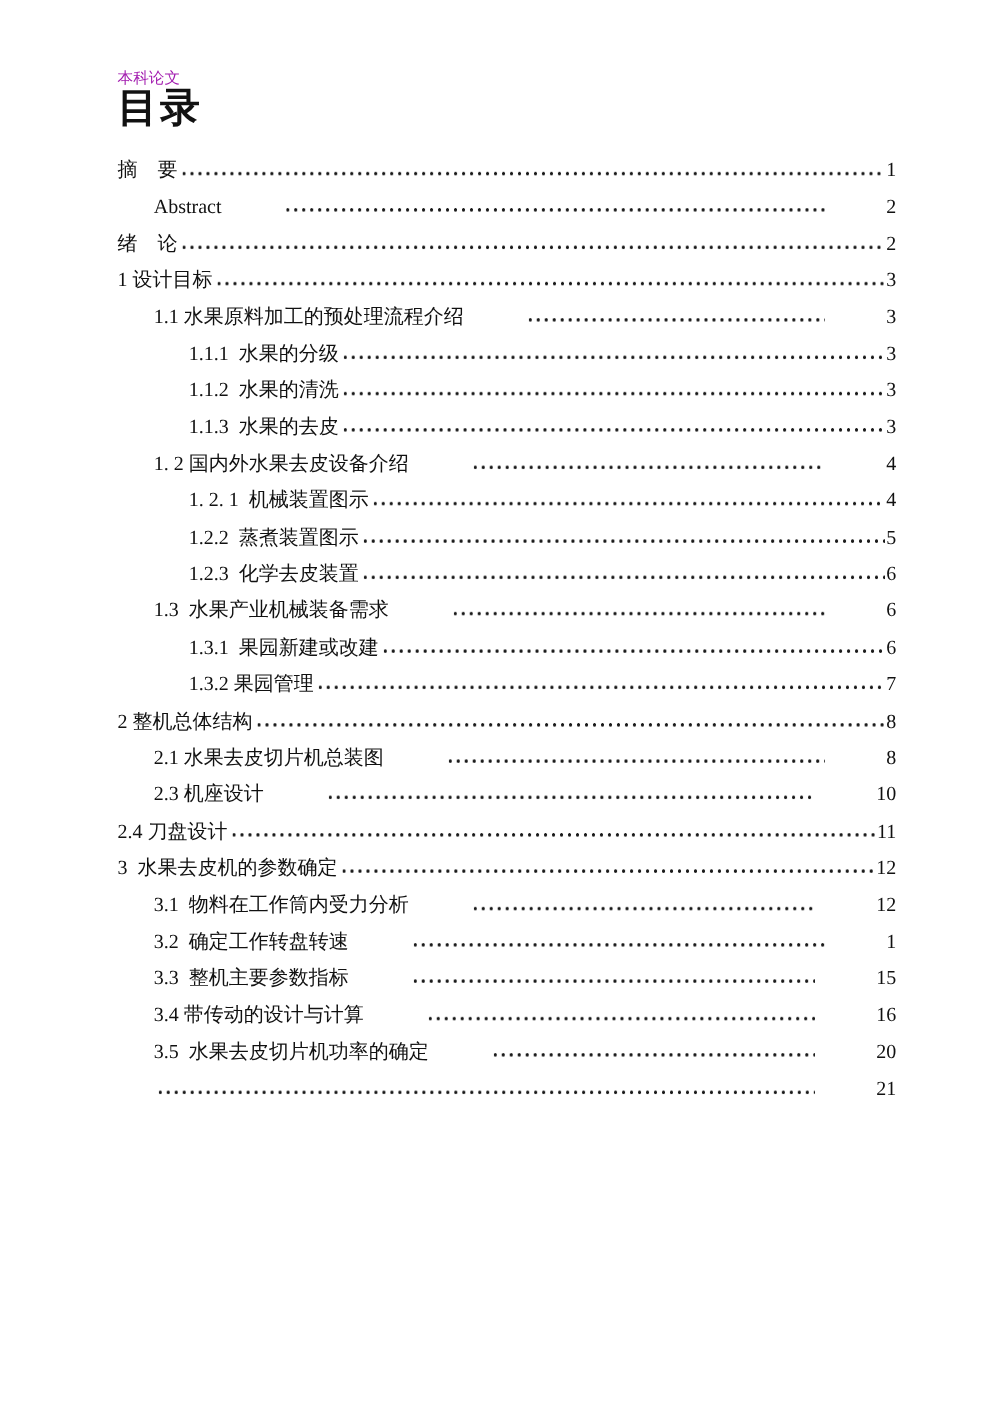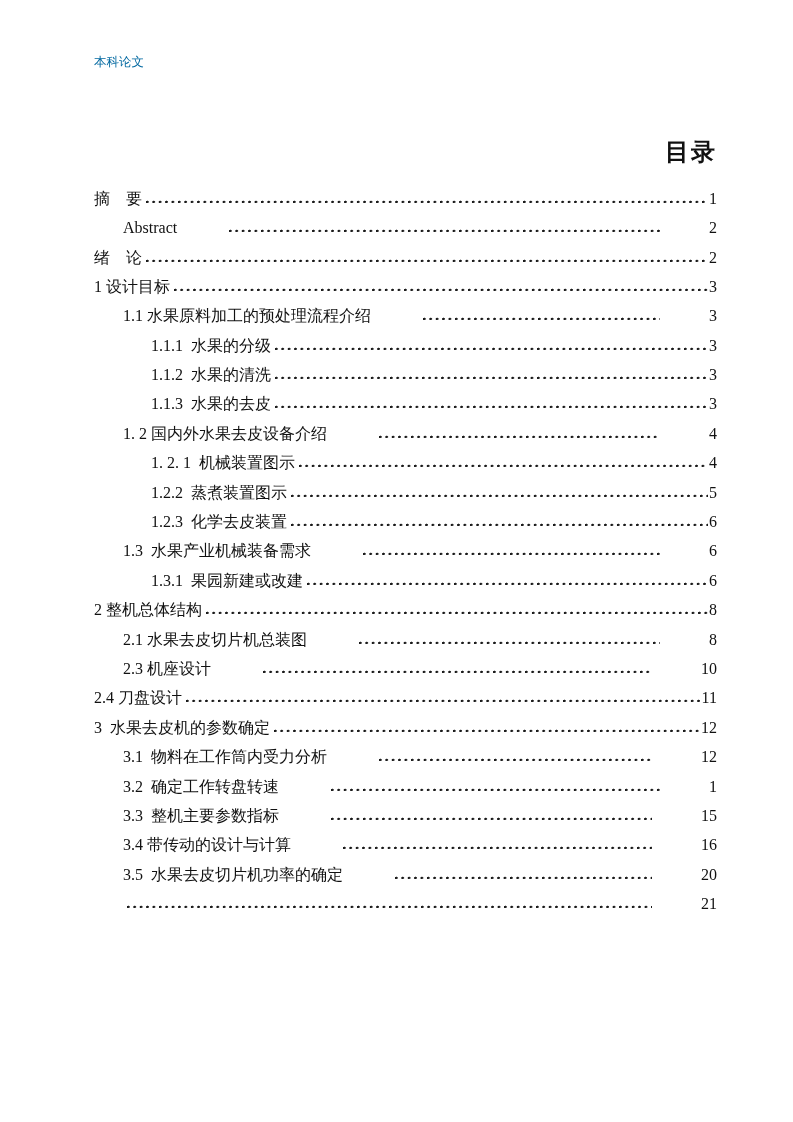--- a/index.html
+++ b/index.html
@@ -14,26 +14,25 @@
     box-sizing: border-box;
     background: #ffffff;
     color: #111111;
     font-family: "Liberation Serif", "DejaVu Serif", serif;
     padding: 56px 76px 0 94px;
     overflow: hidden;
   }
   .doc-header {
     font-size: 12.5px;
     line-height: 1.1;
-    color: #0369a1;
+    color: #a21caf;
   }
   .toc-title {
-    margin-top: 70px;
-    text-align: right;
-    font-size: 24px;
+    text-align: left;
+    font-size: 32px;
     font-weight: 700;
     line-height: 1;
     letter-spacing: 2px;
   }
   .toc-list {
     margin-top: 20px;
   }
   .toc-row {
     display: flex;
     align-items: baseline;
@@ -133,20 +132,25 @@
       <div class="toc-row level-1">
     <span class="toc-label">1.3  水果产业机械装备需求</span>
     <span class="toc-leader"></span>
     <span class="toc-page">6</span>
   </div>
       <div class="toc-row level-2">
     <span class="toc-label">1.3.1  果园新建或改建</span>
     <span class="toc-leader"></span>
     <span class="toc-page">6</span>
   </div>
+      <div class="toc-row level-2">
+    <span class="toc-label">1.3.2 果园管理</span>
+    <span class="toc-leader"></span>
+    <span class="toc-page">7</span>
+  </div>
       <div class="toc-row level-0">
     <span class="toc-label">2 整机总体结构</span>
     <span class="toc-leader"></span>
     <span class="toc-page">8</span>
   </div>
       <div class="toc-row level-1">
     <span class="toc-label">2.1 水果去皮切片机总装图</span>
     <span class="toc-leader"></span>
     <span class="toc-page">8</span>
   </div>

